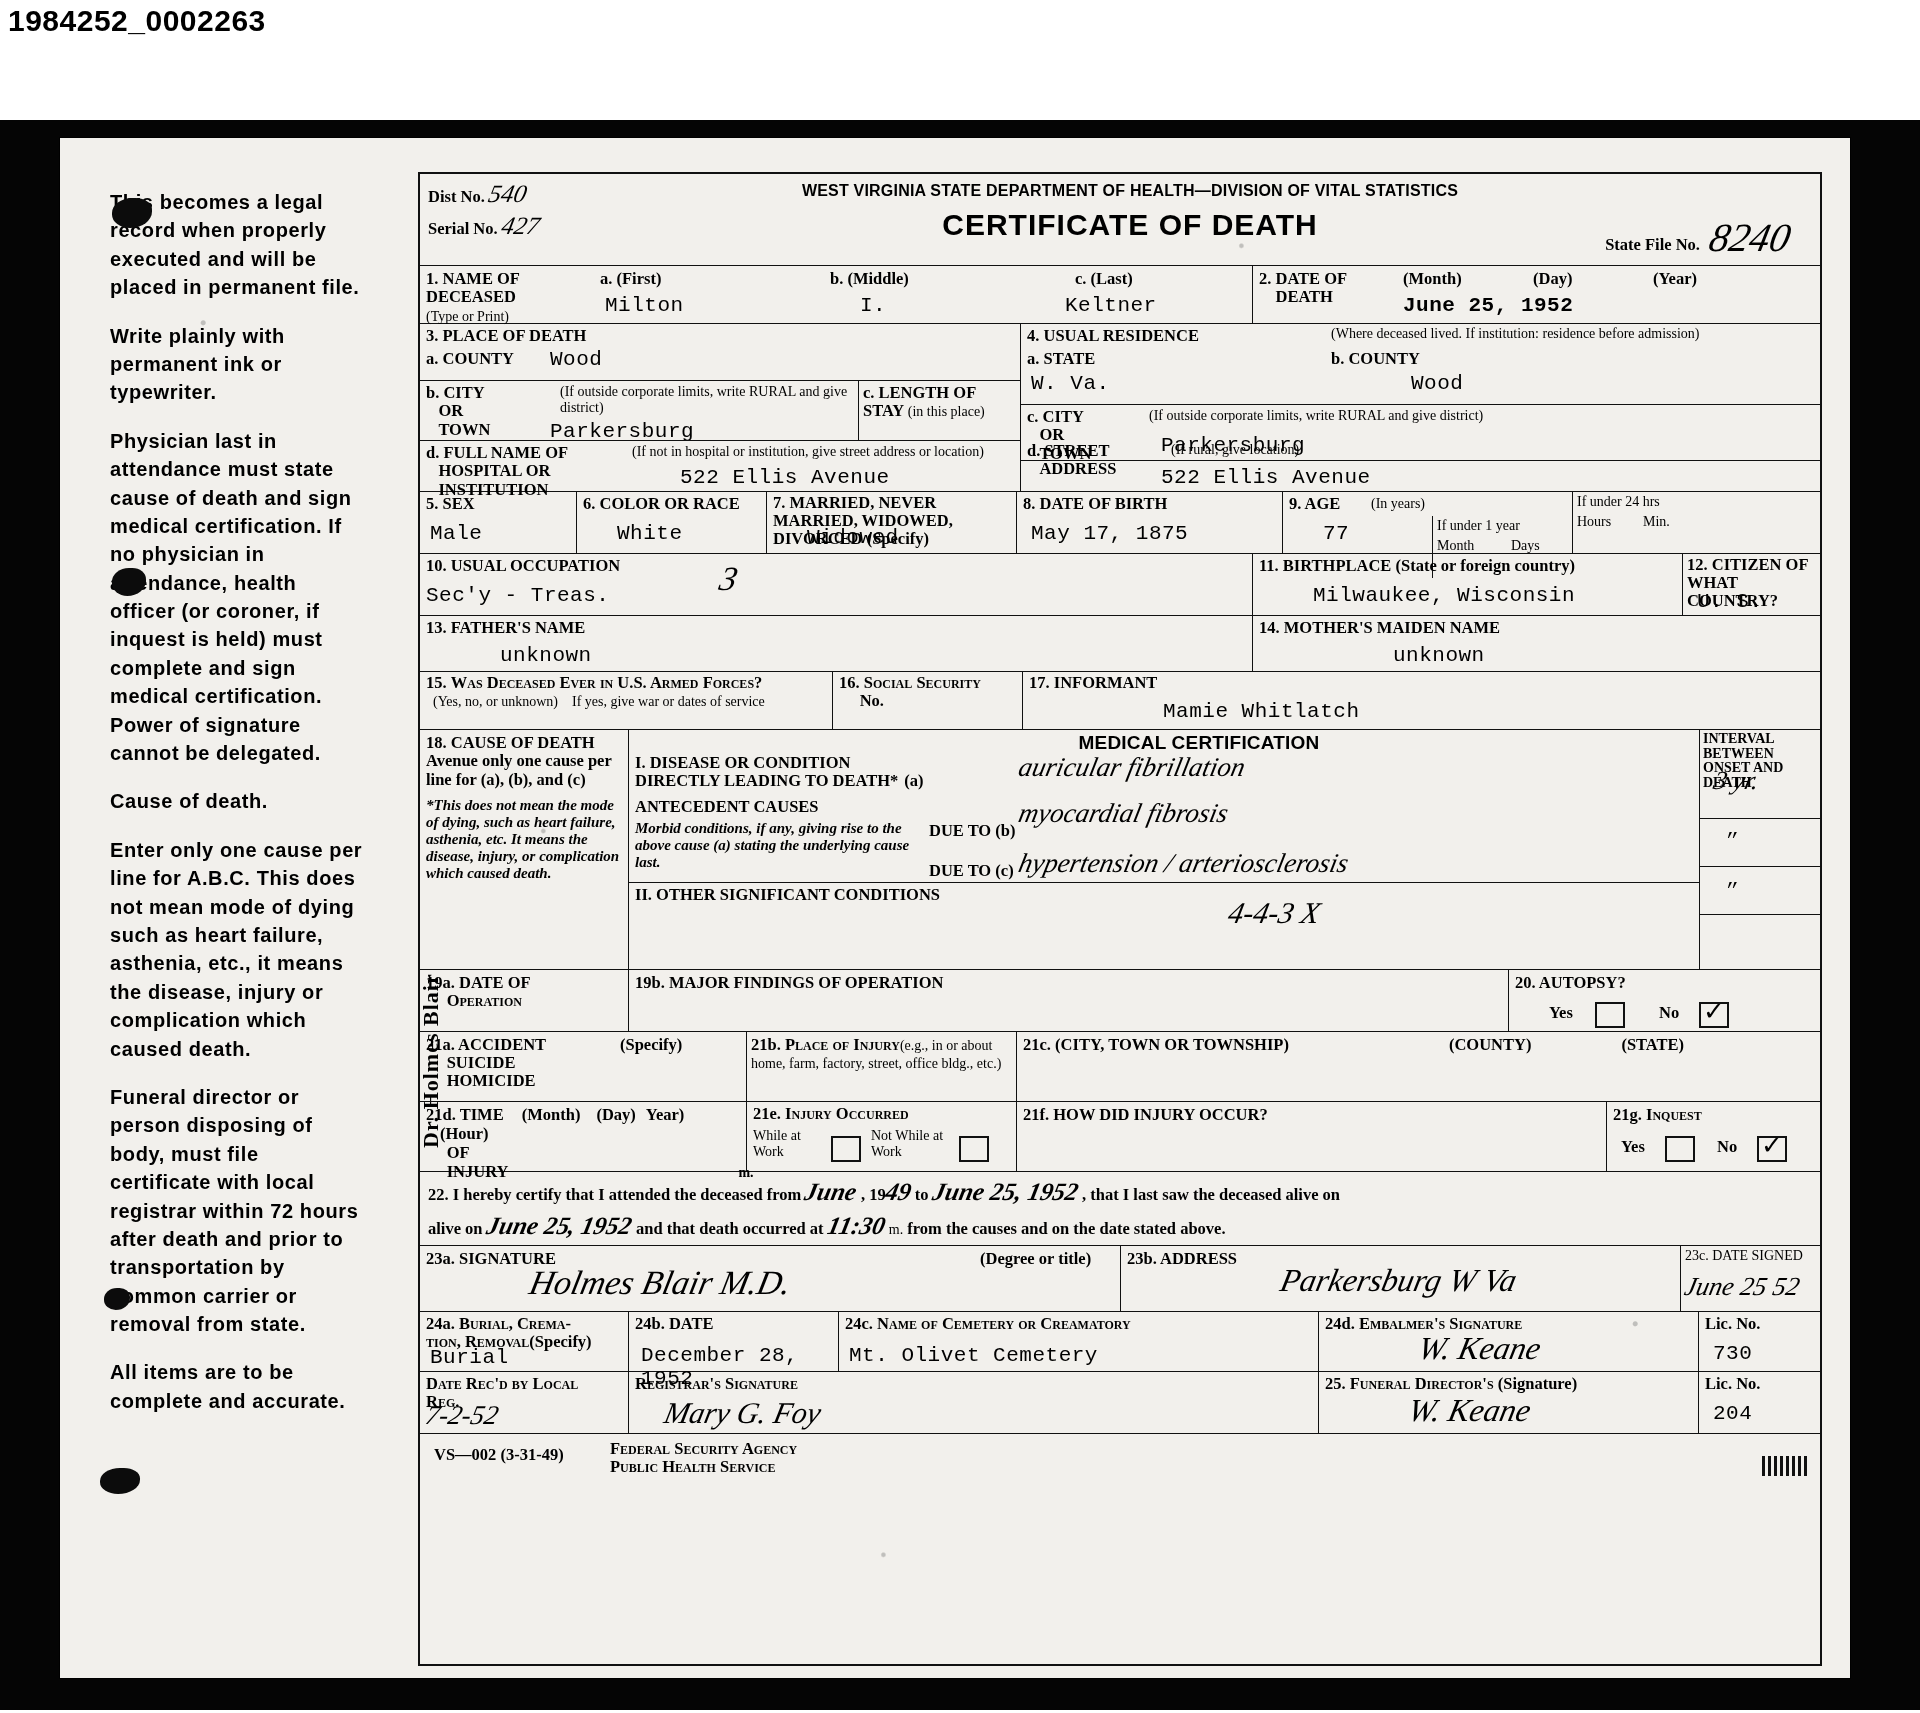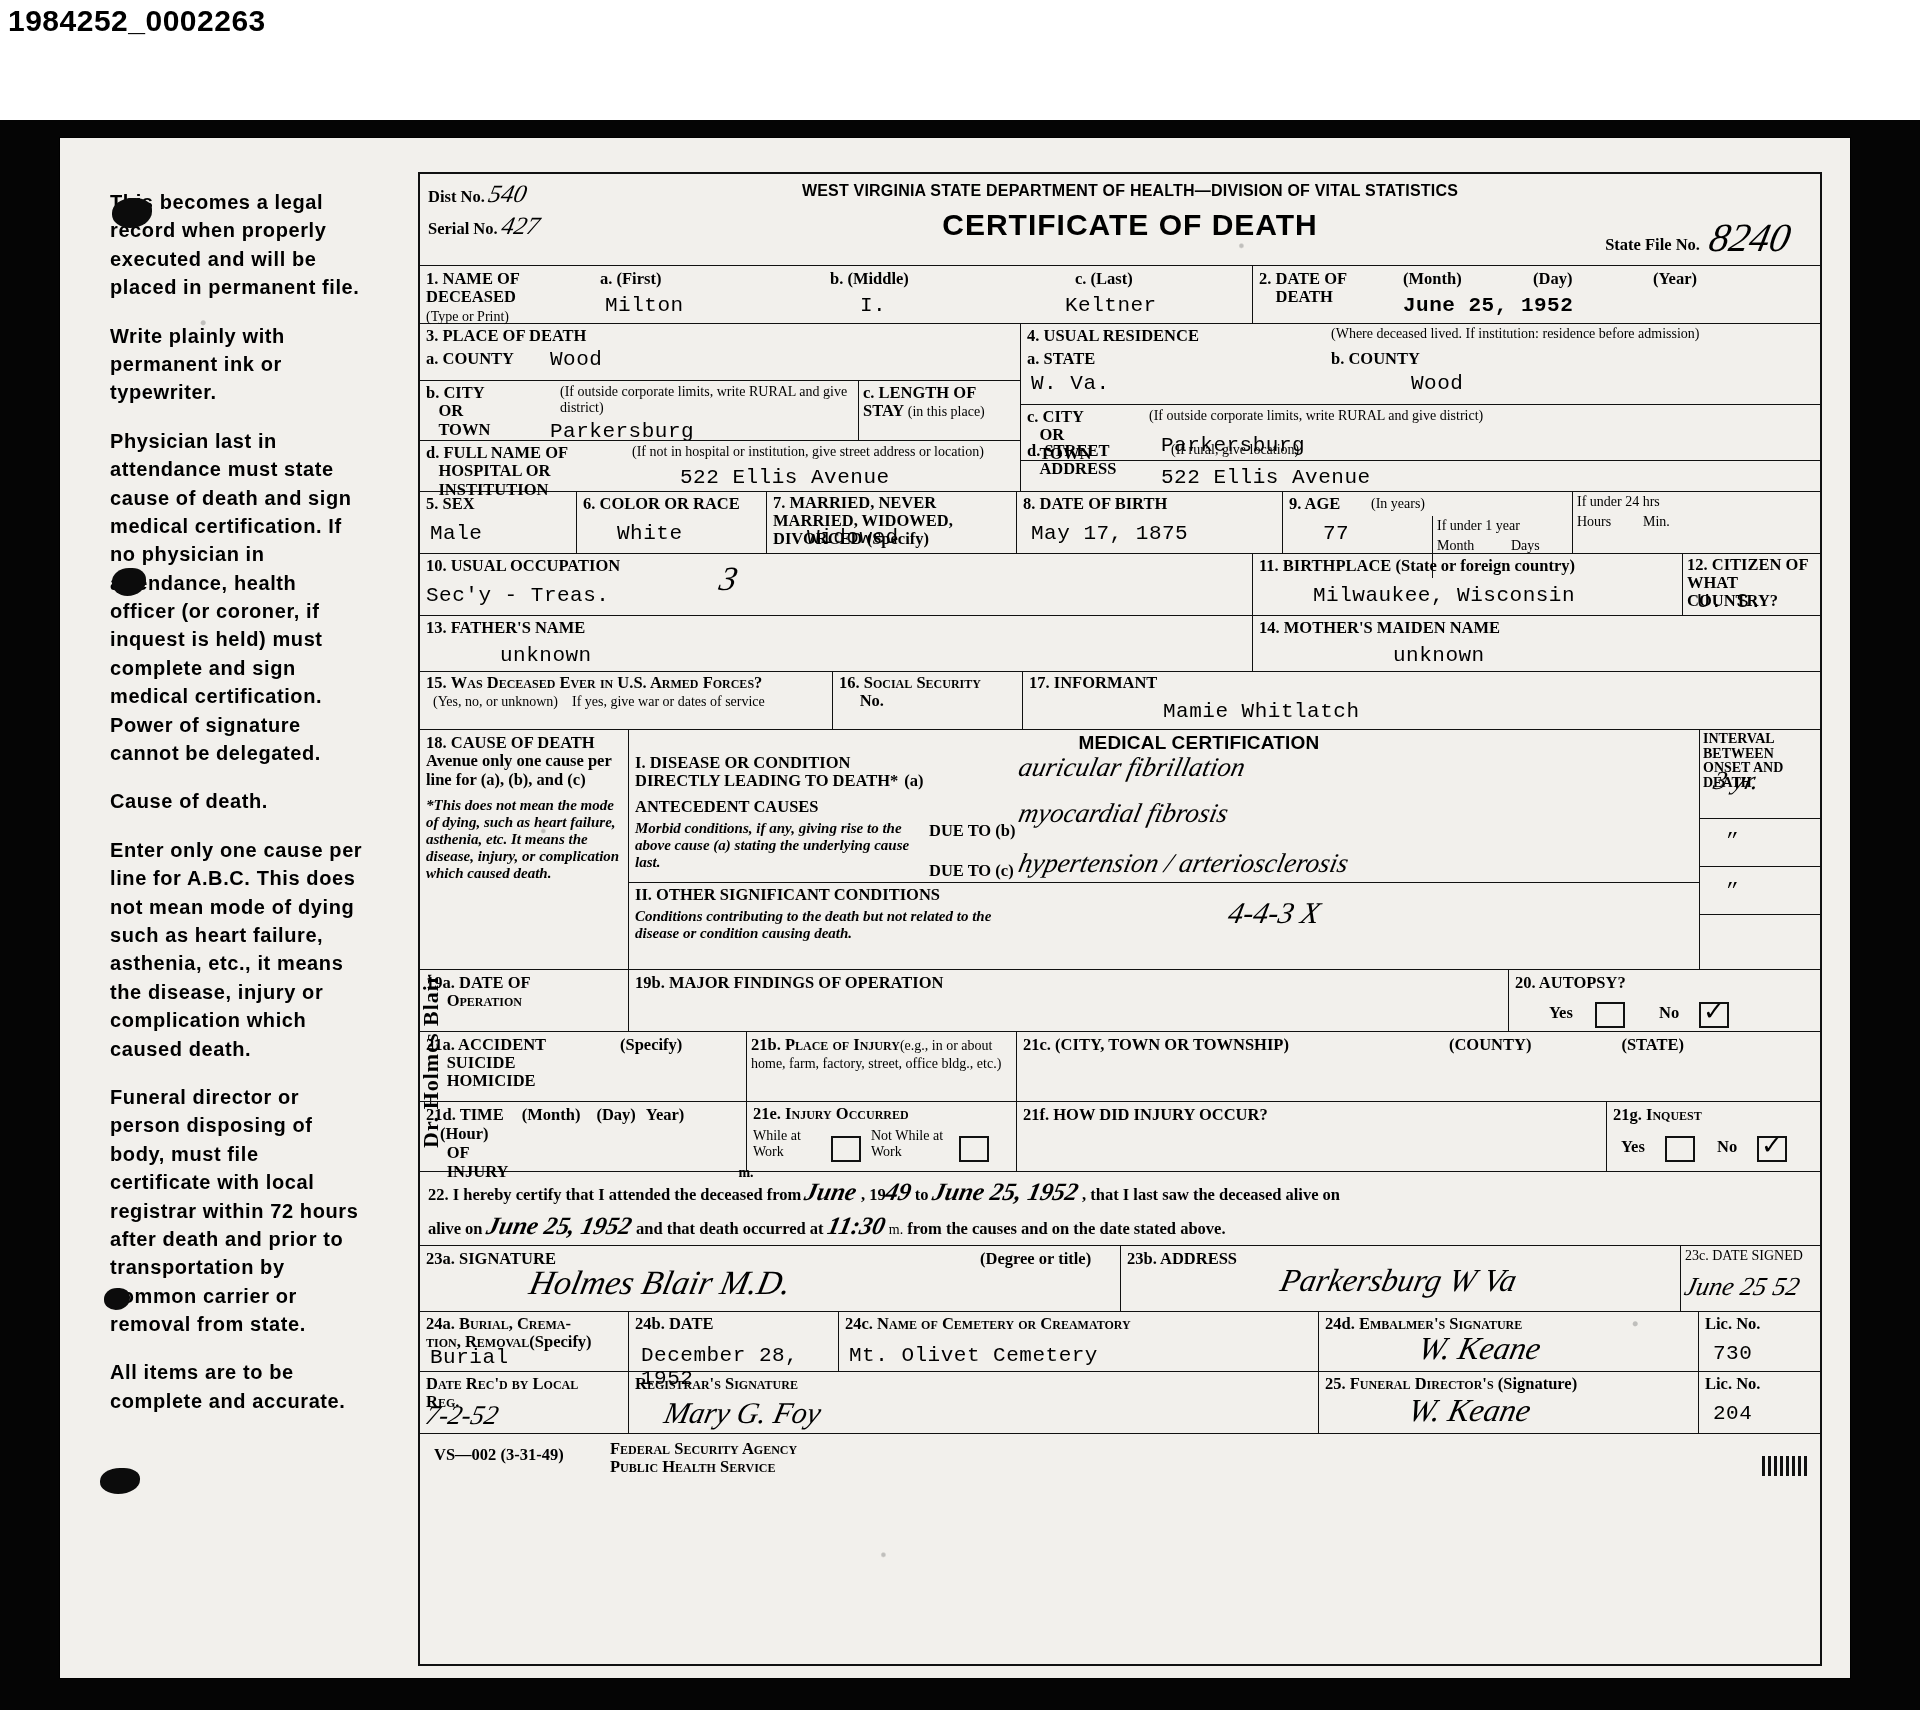--- a/index.html
+++ b/index.html
@@ -216,21 +216,20 @@
             <div class="bb" style="position:absolute;left:0;top:148px;width:122px;"></div>
           </div>
           <div class="cell lbl" style="left:6px;top:68px;">ANTECEDENT CAUSES</div>
           <div class="cell ital" style="left:6px;top:90px;width:290px;line-height:1.12;">Morbid conditions, if any, giving rise to the above cause (a) stating the underlying cause last.</div>
           <div class="cell lbl" style="left:300px;top:92px;">DUE TO (b)</div>
           <div class="cell cursive" style="left:390px;top:68px;font-size:27px;">myocardial fibrosis</div>
           <div class="cell lbl" style="left:300px;top:132px;">DUE TO (c)</div>
           <div class="cell cursive" style="left:390px;top:118px;font-size:27px;">hypertension / arteriosclerosis</div>
           <div class="cell bb" style="left:0;top:152px;width:1070px;height:1px;"></div>
           <div class="cell lbl" style="left:6px;top:156px;">II. OTHER SIGNIFICANT CONDITIONS</div>
-          <div class="cell ital" style="left:6px;top:178px;width:400px;line-height:1.12;">Conditions contributing to the death but not related to the disease or condition causing death.</div>
           <div class="cell cursive" style="left:600px;top:166px;font-size:30px;">4-4-3 X</div>
         </div>
       </div>
 
       <div class="row" style="height:62px;">
         <div class="cell lbl" style="left:6px;top:4px;width:180px;line-height:1.1;">19a. DATE OF<br>&nbsp;&nbsp;&nbsp;&nbsp;&nbsp;<span class="sc">Operation</span></div>
         <div class="cell bl lbl" style="left:208px;top:0;width:880px;height:62px;padding:4px 6px;">19b. MAJOR FINDINGS OF OPERATION</div>
         <div class="cell bl" style="left:1088px;top:0;width:312px;height:62px;">
           <span class="lbl" style="position:absolute;left:6px;top:4px;">20. AUTOPSY?</span>
           <span class="lbl" style="position:absolute;left:40px;top:34px;">Yes</span>

